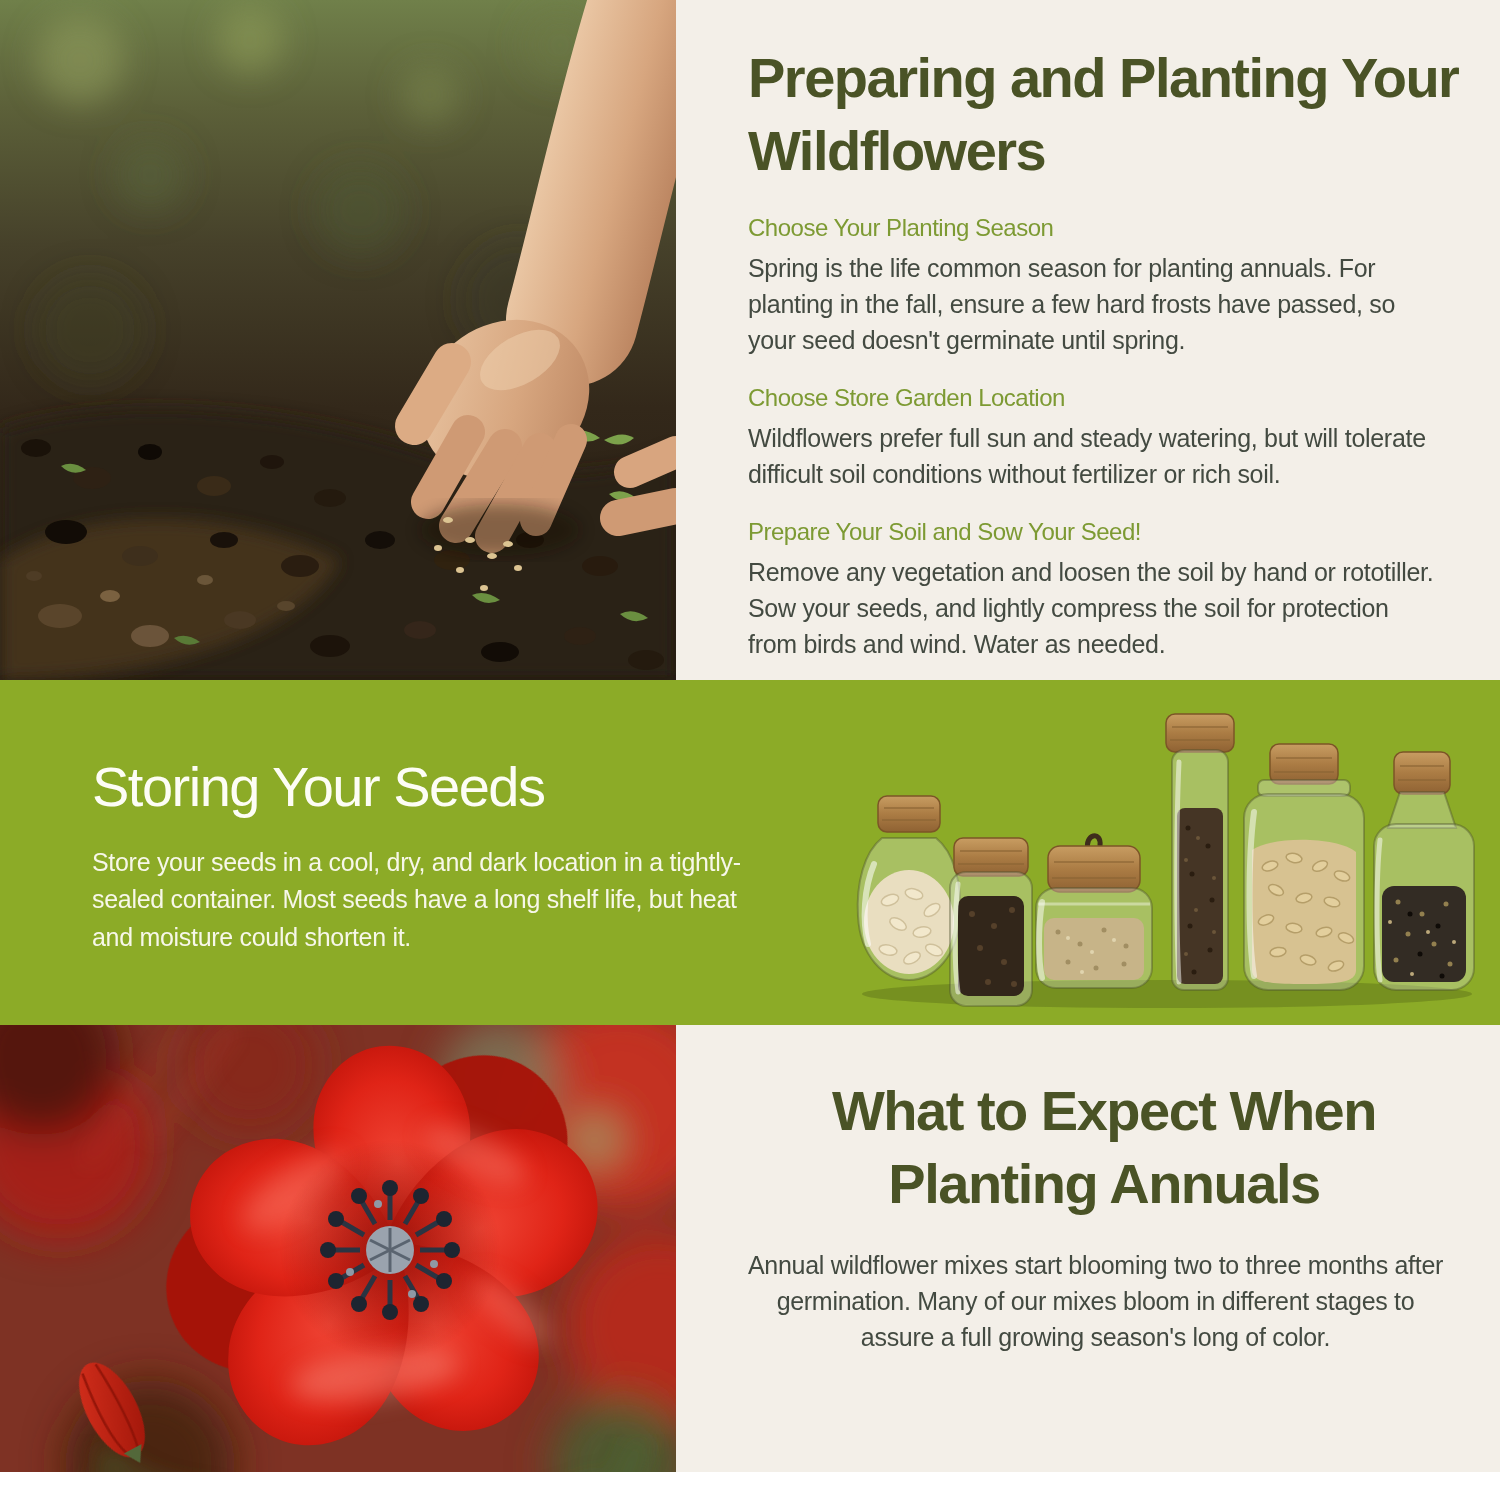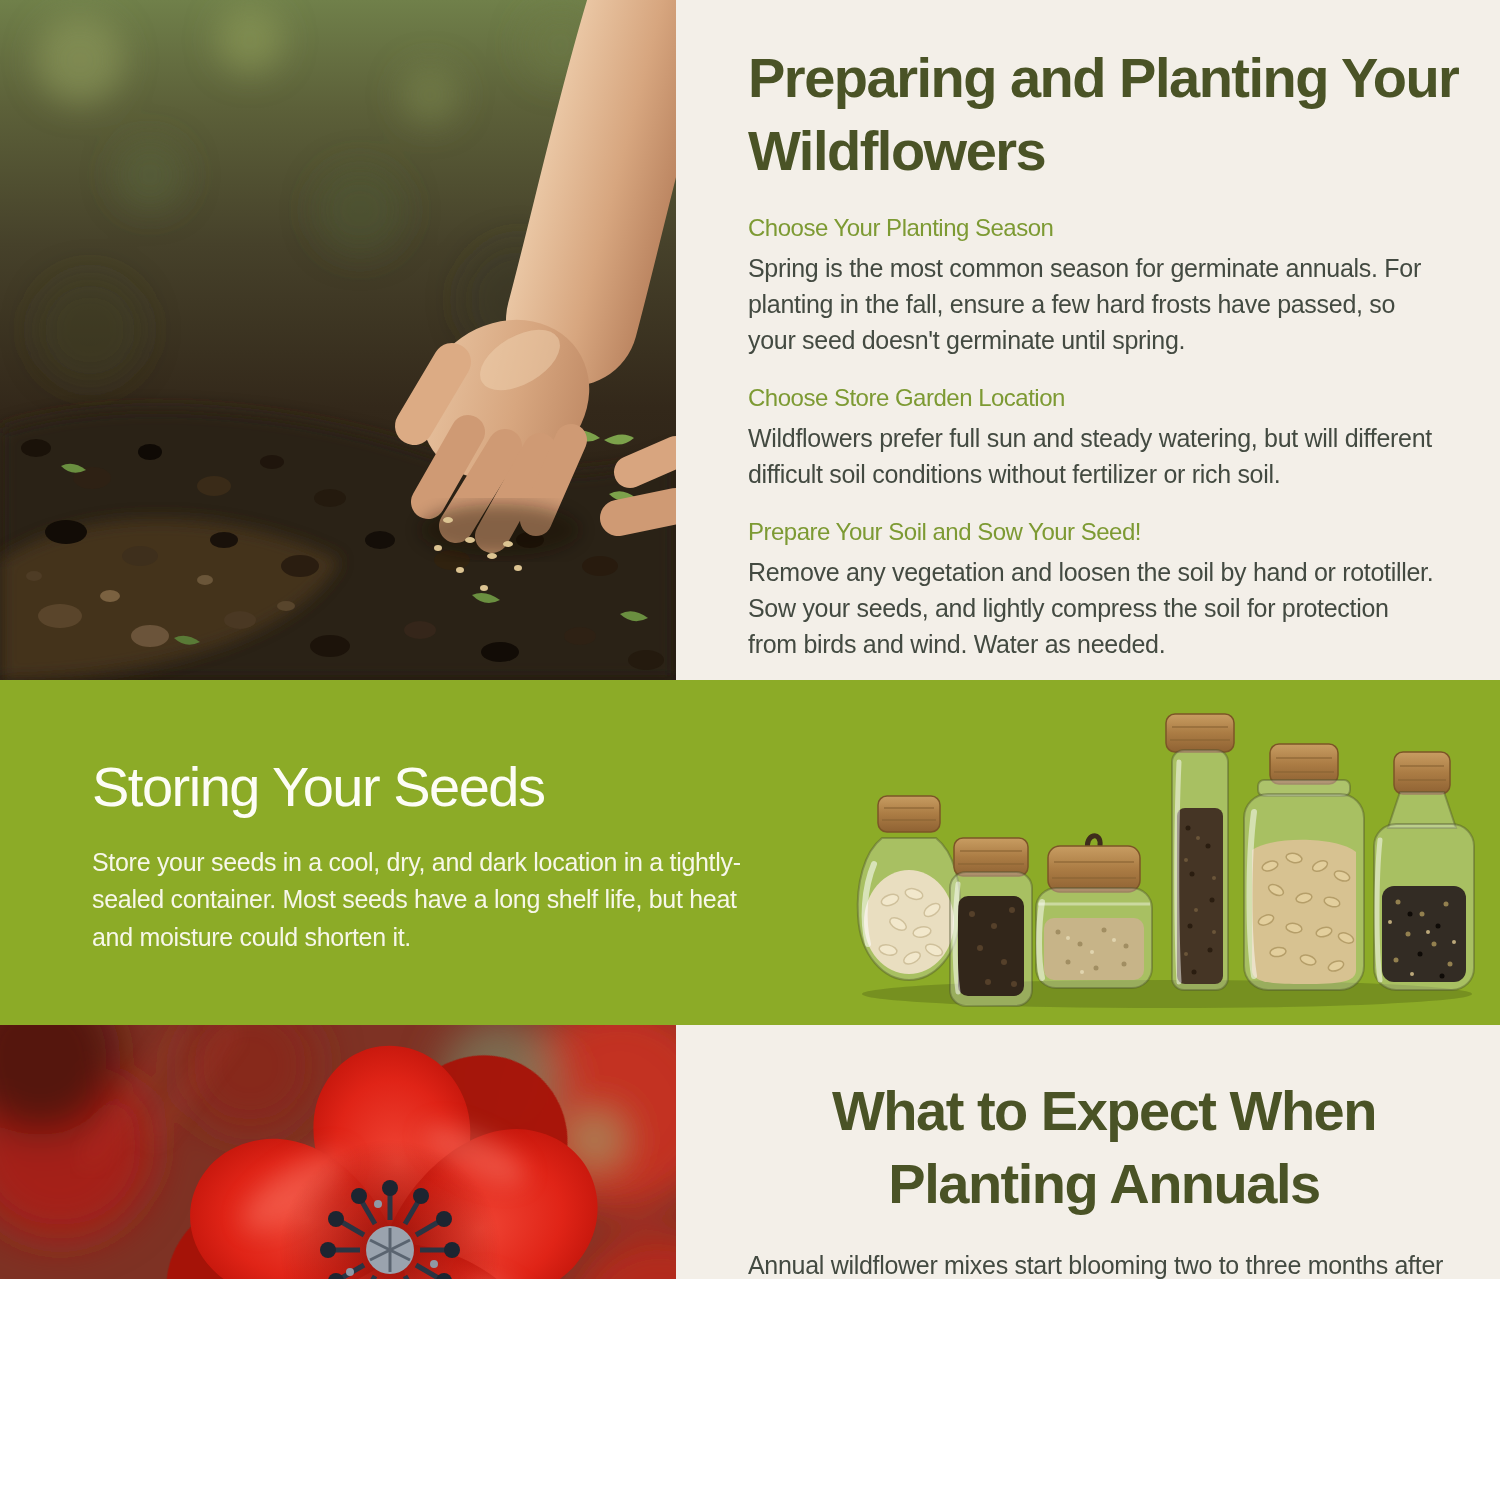--- a/index.html
+++ b/index.html
@@ -1,17 +1,17 @@
 <!DOCTYPE html>
 <html><head>
 <meta charset="utf-8">
 <style>
   html,body{margin:0;padding:0;background:#ffffff;}
   .canvas{
-    position:relative;width:1500px;height:1279px;overflow:hidden;
+    position:relative;width:1500px;height:1472px;overflow:hidden;
     font-family:"Liberation Sans", sans-serif;background:#a21caf;
   }
   .photo{position:absolute;overflow:hidden;}
   .photo svg{display:block;}
   .photo-sowing{left:0;top:0;width:676px;height:680px;}
   .photo-poppy{left:0;top:1025px;width:676px;height:475px;}
 
   .panel{position:absolute;left:676px;width:824px;background:#f3efe8;box-sizing:border-box;}
   .panel-top{top:0;height:680px;padding:42px 40px 0 72px;}
   .panel-bottom{top:1025px;height:475px;padding:50px 40px 0 72px;text-align:center;}
@@ -146,25 +146,25 @@
         <path d="M676,452 L630,472" stroke="#d8a57f" stroke-width="32"></path>
         <path d="M676,506 L618,518" stroke="#cf9a74" stroke-width="36"></path>
       </g>
     </svg>
   </div>
 
   <section class="panel panel-top">
     <h1 class="title">Preparing and Planting Your Wildflowers</h1>
     <div class="item">
       <h2>Choose Your Planting Season</h2>
-      <p>Spring is the most common season for germinate annuals. For planting in the fall, ensure a few hard frosts have passed, so your seed doesn't germinate until spring.</p>
+      <p>Spring is the life common season for planting annuals. For planting in the fall, ensure a few hard frosts have passed, so your seed doesn't germinate until spring.</p>
     </div>
     <div class="item">
       <h2>Choose Store Garden Location</h2>
-      <p>Wildflowers prefer full sun and steady watering, but will different difficult soil conditions without fertilizer or rich soil.</p>
+      <p>Wildflowers prefer full sun and steady watering, but will tolerate difficult soil conditions without fertilizer or rich soil.</p>
     </div>
     <div class="item">
       <h2>Prepare Your Soil and Sow Your Seed!</h2>
       <p>Remove any vegetation and loosen the soil by hand or rototiller. Sow your seeds, and lightly compress the soil for protection from birds and wind. Water as needed.</p>
     </div>
   </section>
 
   <section class="band">
     <div class="band-text">
       <h1>Storing Your Seeds</h1>

